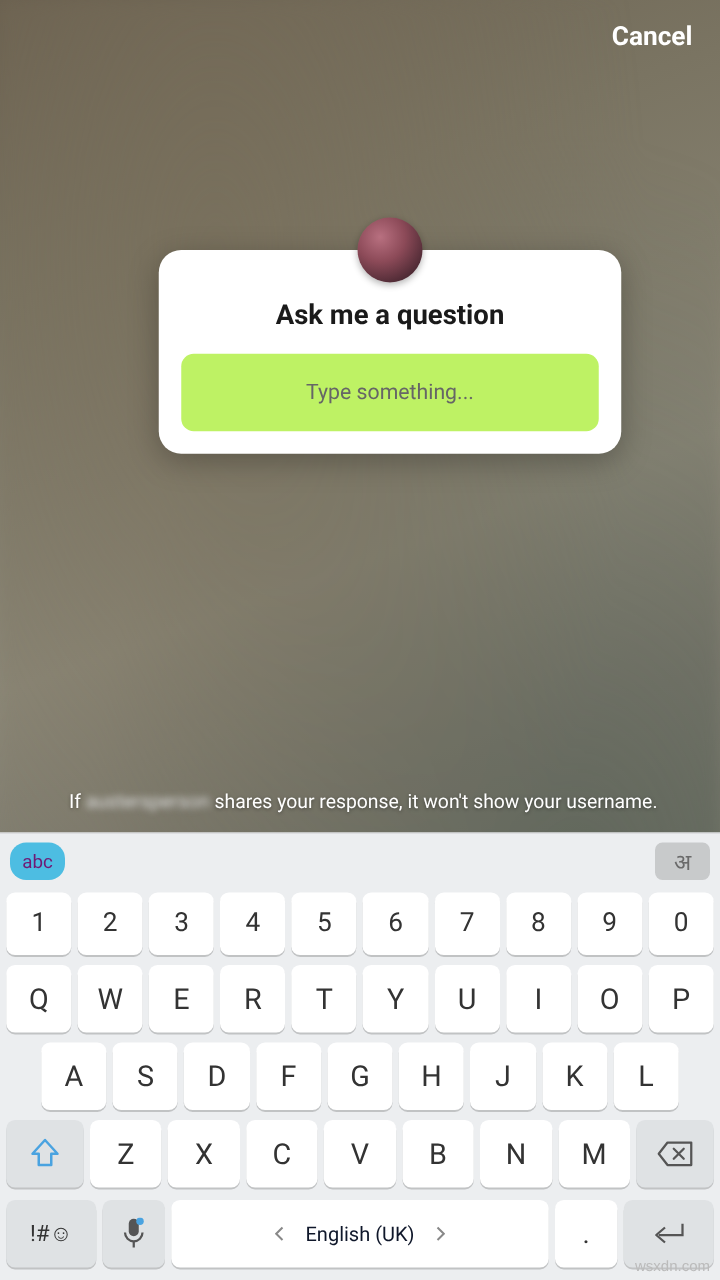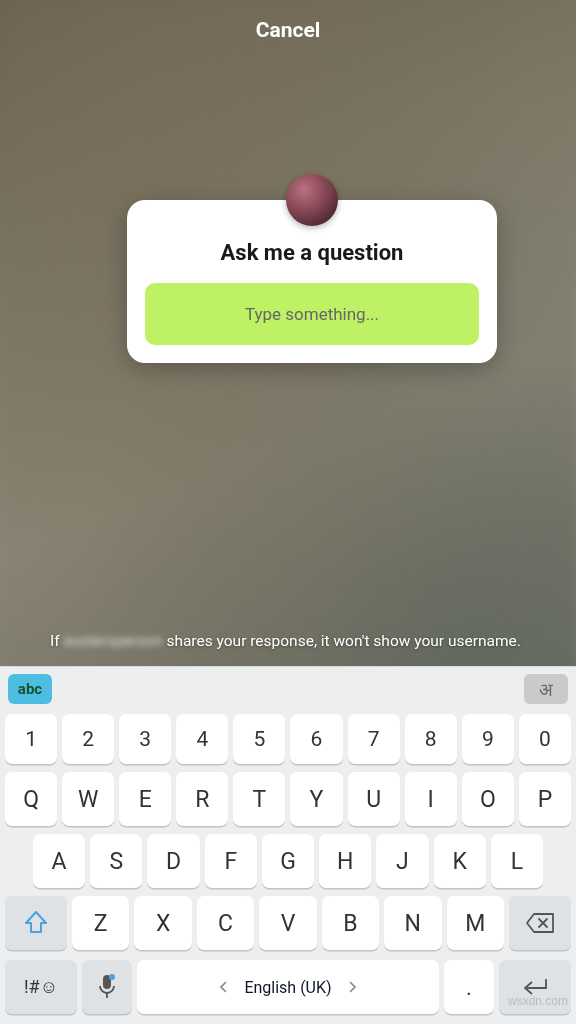--- a/index.html
+++ b/index.html
@@ -33,21 +33,21 @@
       background: radial-gradient(ellipse at 30% 20%, rgba(120,110,90,0.6), transparent 60%),
                   radial-gradient(ellipse at 80% 70%, rgba(80,90,80,0.5), transparent 60%);
       filter: blur(6px);
     }
     .top-bar {
       position: relative;
       z-index: 2;
       height: 60px;
       display: flex;
       align-items: center;
-      justify-content: center;
+      justify-content: flex-end;
       padding: 0 22px;
     }
     .cancel {
       color: #fff;
       font-size: 21px;
       font-weight: 700;
     }
     .upper {
       position: relative;
       z-index: 2;
@@ -96,21 +96,21 @@
       align-items: center;
       justify-content: center;
       color: #666;
       font-size: 17px;
     }
     .disclaimer {
       position: relative;
       z-index: 2;
       color: #fff;
       font-size: 15.5px;
-      text-align: left;
+      text-align: right;
       padding: 0 50px 14px 50px;
       line-height: 1.45;
       text-shadow: 0 1px 3px rgba(0,0,0,0.4);
     }
     .disclaimer .blurred {
       filter: blur(3px);
       opacity: 0.9;
       display: inline-block;
     }
     .keyboard {
@@ -132,23 +132,24 @@
       height: 30px;
       border-radius: 6px;
       display: flex;
       align-items: center;
       justify-content: center;
       padding: 0 8px;
       font-size: 15px;
     }
     .chip-abc {
       background: #4dbde2;
-      color: #14532d;
+      color: #701a75;
       width: 44px;
-      font-weight: 700;
+      font-weight: 400;
+      border-radius: 13px;
     }
     .chip-hi {
       background: #c8cacb;
       color: #6a6a6a;
       width: 44px;
       font-family: serif;
       font-size: 18px;
     }
     .kb-rows {
       padding: 4px 5px 2px 5px;
@@ -211,21 +212,21 @@
       font-size: 22px;
       align-items: center;
     }
     .key.enter {
       flex: 0 0 72px;
     }
     svg { display: block; }
     .watermark {
       position: absolute;
       right: 8px;
-      bottom: 16px;
+      bottom: 4px;
       font-size: 12px;
       color: #bbb;
       z-index: 5;
       font-family: Arial, sans-serif;
     }
   </style>
 </head>
 <body>
 
 <div class="screen">

